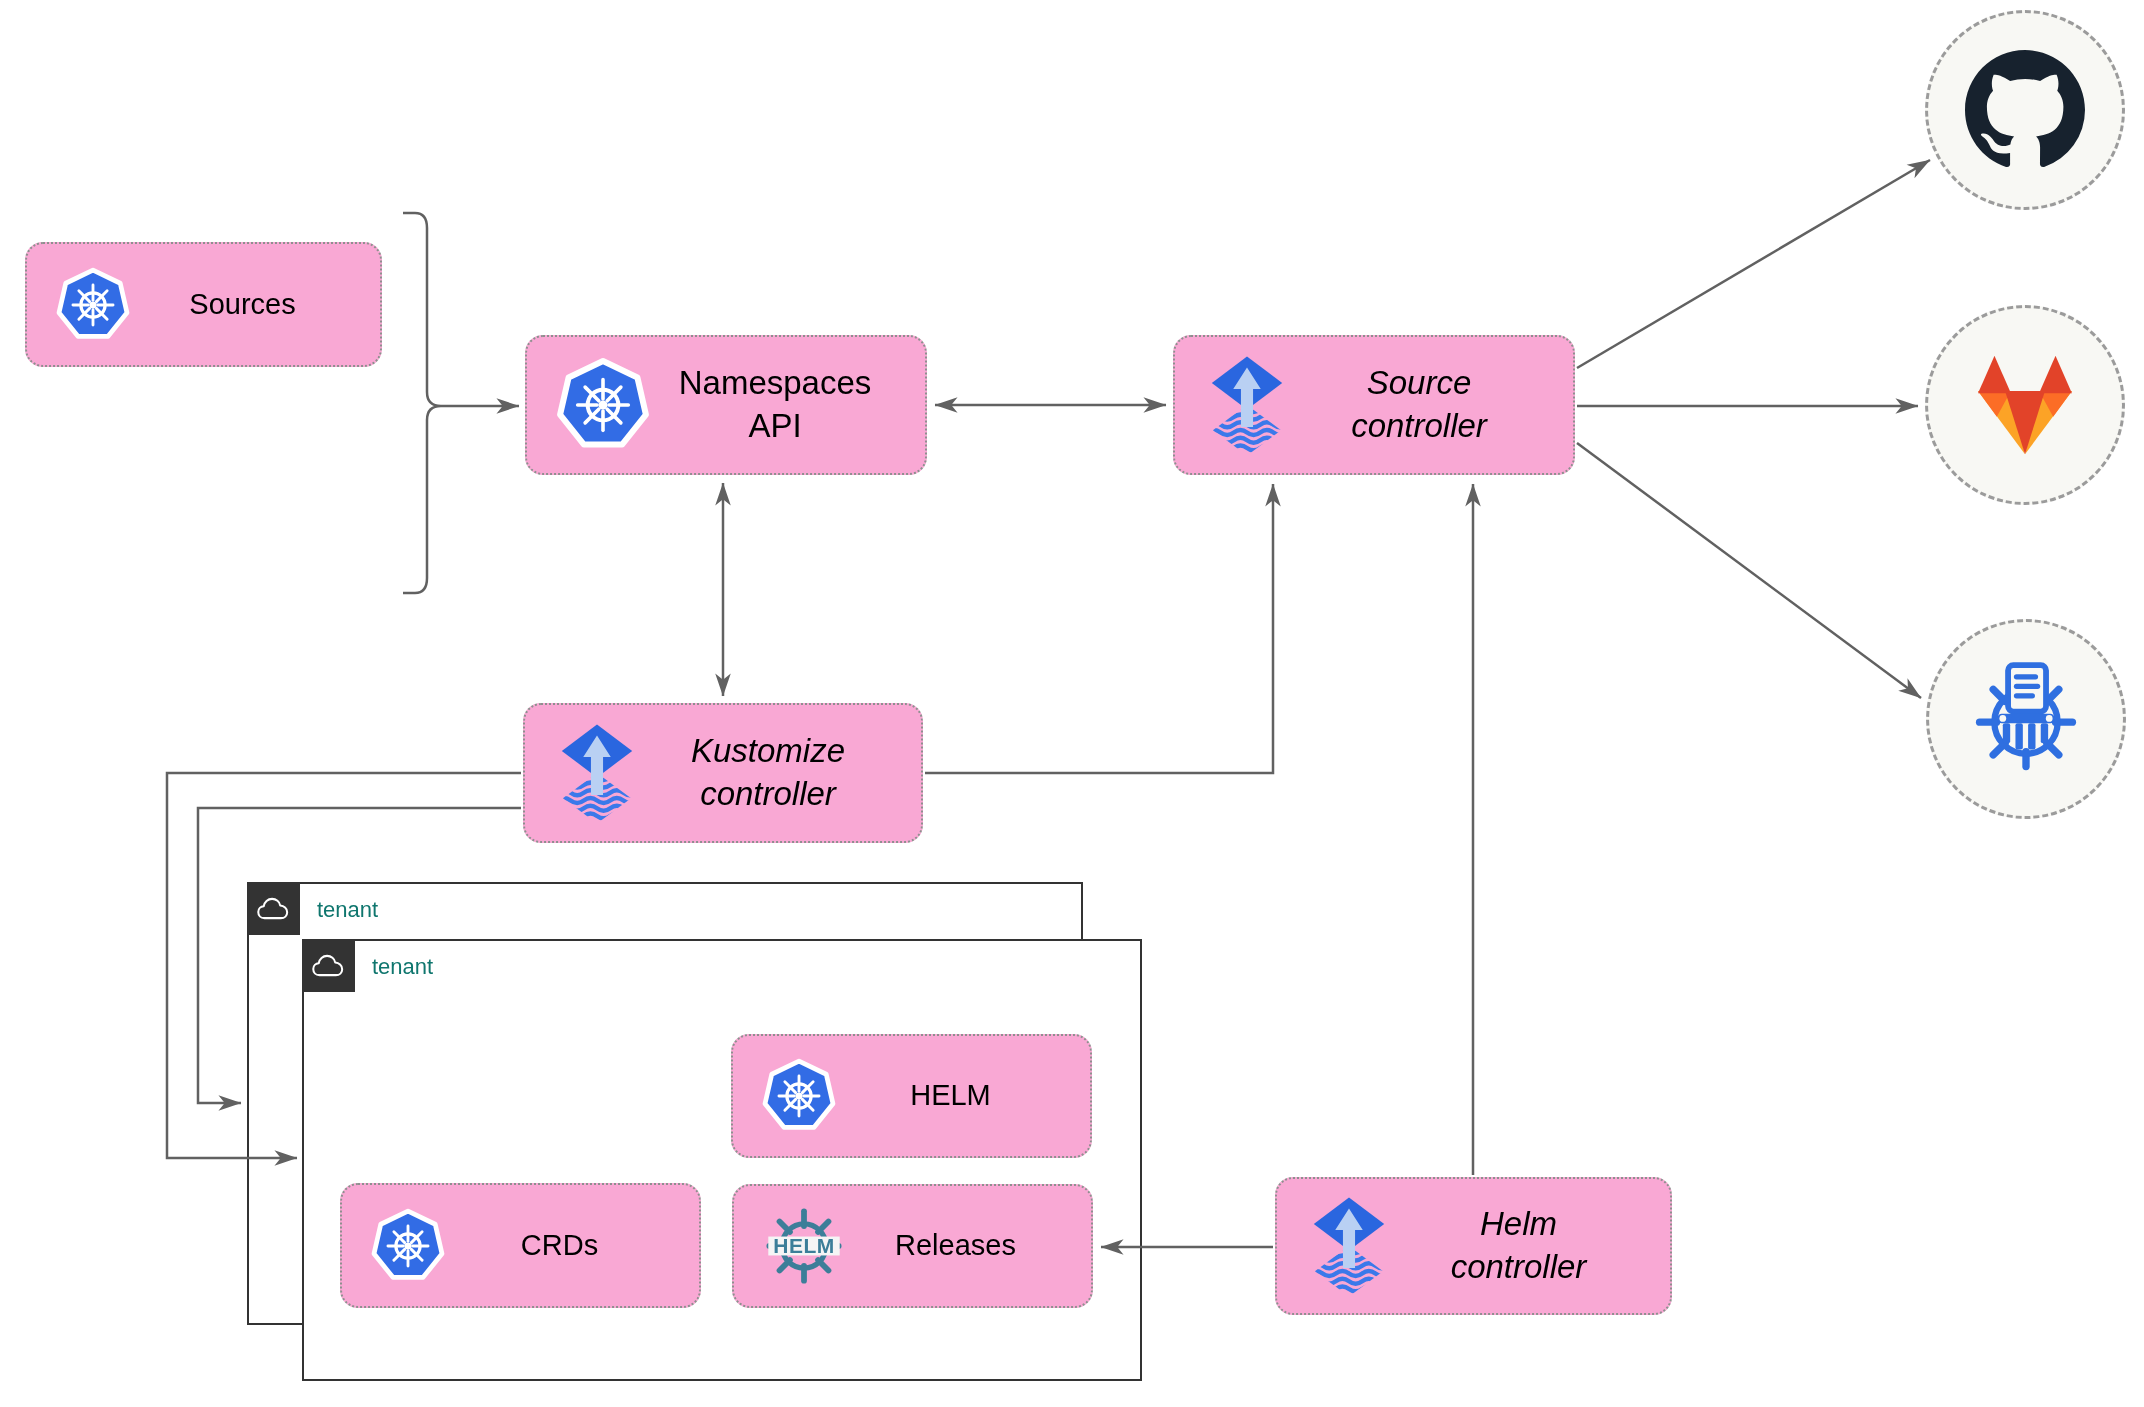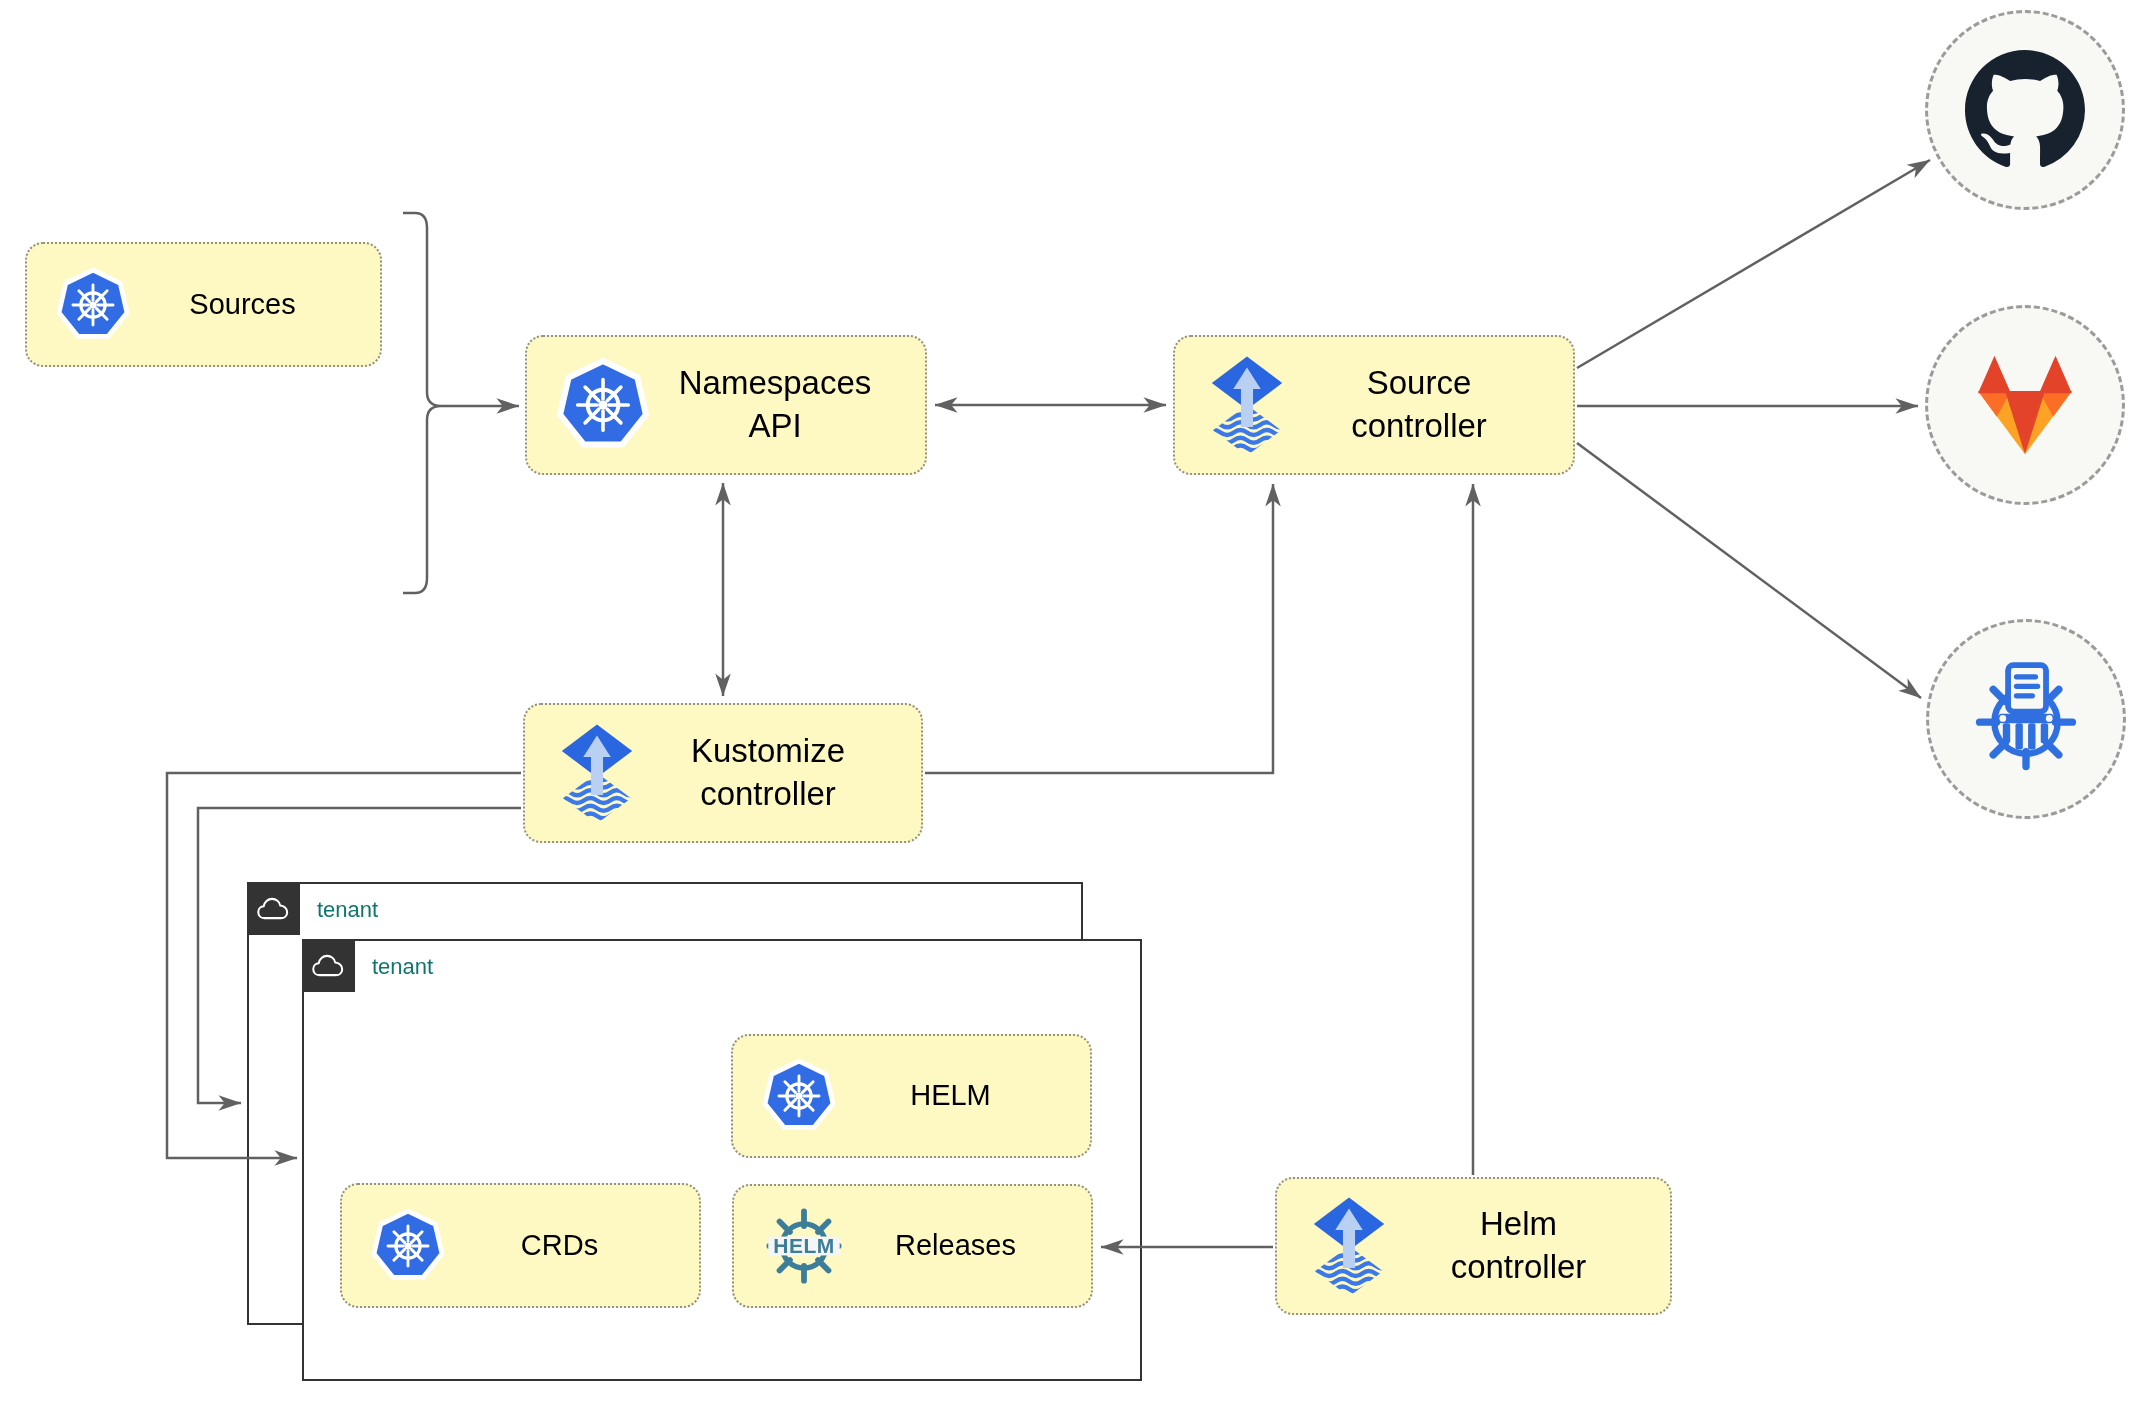--- a/index.html
+++ b/index.html
@@ -1,24 +1,24 @@
 <!DOCTYPE html>
 <html><head>
 <meta charset="utf-8">
 <style>
   html,body{margin:0;padding:0;background:#ffffff;}
   #stage{position:relative;width:2144px;height:1407px;background:#ffffff;overflow:hidden;
          font-family:"Liberation Sans", sans-serif;color:#000;}
   
-  .node{position:absolute;background:#fef9c3;border:2.5px dotted #8f8f8f;border-radius:18px;
+  .node{position:absolute;background:#f9a8d4;border:2.5px dotted #8f8f8f;border-radius:18px;
         box-sizing:border-box;display:flex;align-items:center;}
   .node .icon{margin-left:28px;flex:none;display:flex;align-items:center;}
   .node .lbl{flex:1;text-align:center;font-size:29px;padding-right:26px;line-height:1.3;}
   .node.big .lbl{font-size:33px;}
-  .two-line{max-width:205px;margin:0 auto;}
+  .two-line{max-width:205px;margin:0 auto;font-style:italic;}
   
   .tenant{position:absolute;background:#ffffff;border:2.5px solid #333333;box-sizing:border-box;}
   .tenant .badge{position:absolute;left:-2.5px;top:-2.5px;width:53px;height:53px;background:#333333;
                  display:flex;align-items:center;justify-content:center;}
   .tenant .tlabel{position:absolute;left:68px;top:13px;font-size:22px;color:#0f766e;}
   
   .endpoint{position:absolute;width:200px;height:200px;border-radius:50%;background:#f8f8f4;
             border:3px dashed #9b9b9b;box-sizing:border-box;display:flex;align-items:center;justify-content:center;}
   #connectors{position:absolute;left:0;top:0;z-index:50;pointer-events:none;}
   .layer-back{z-index:10}.layer-front{z-index:11}.layer-top{z-index:12}

